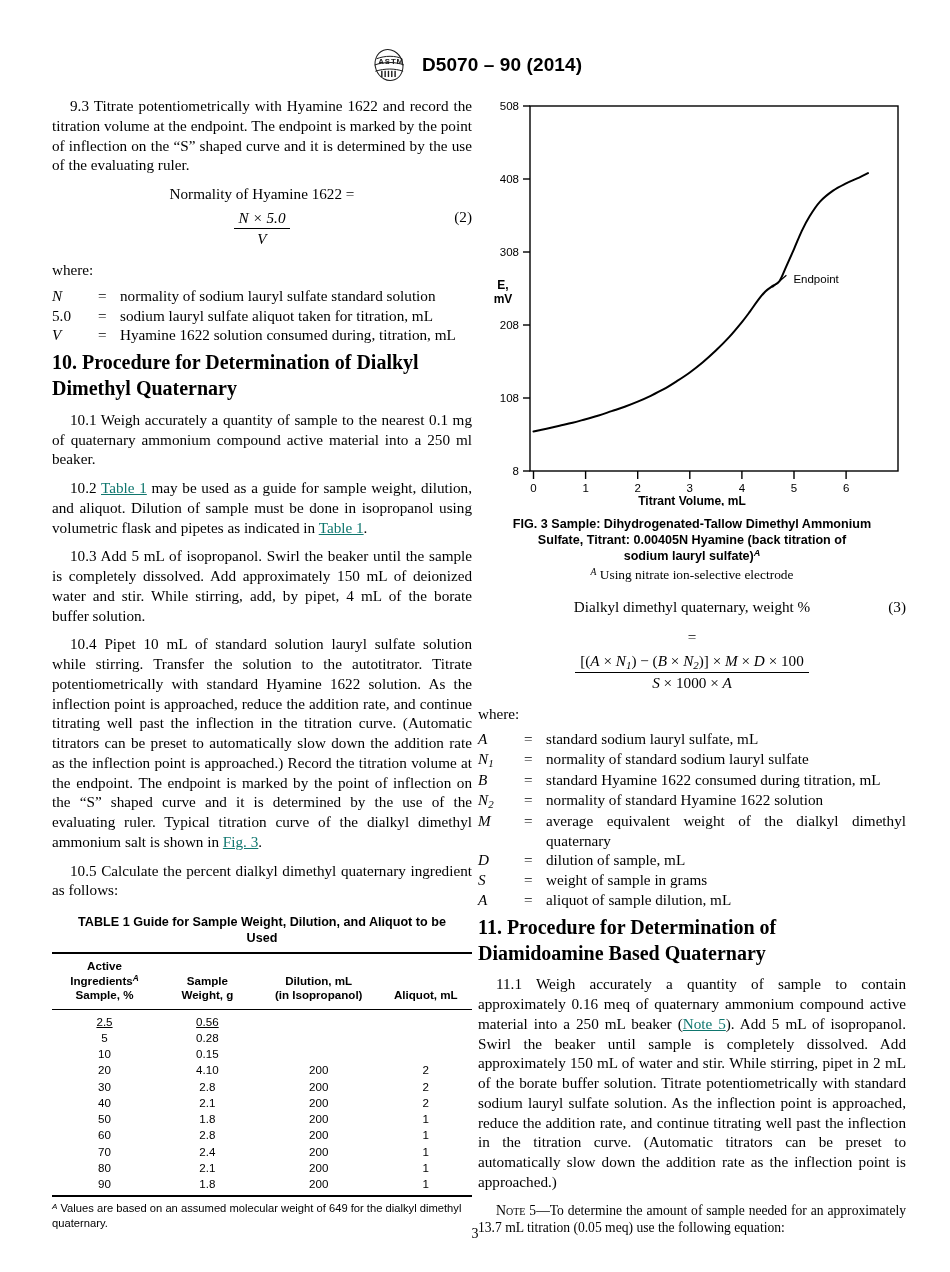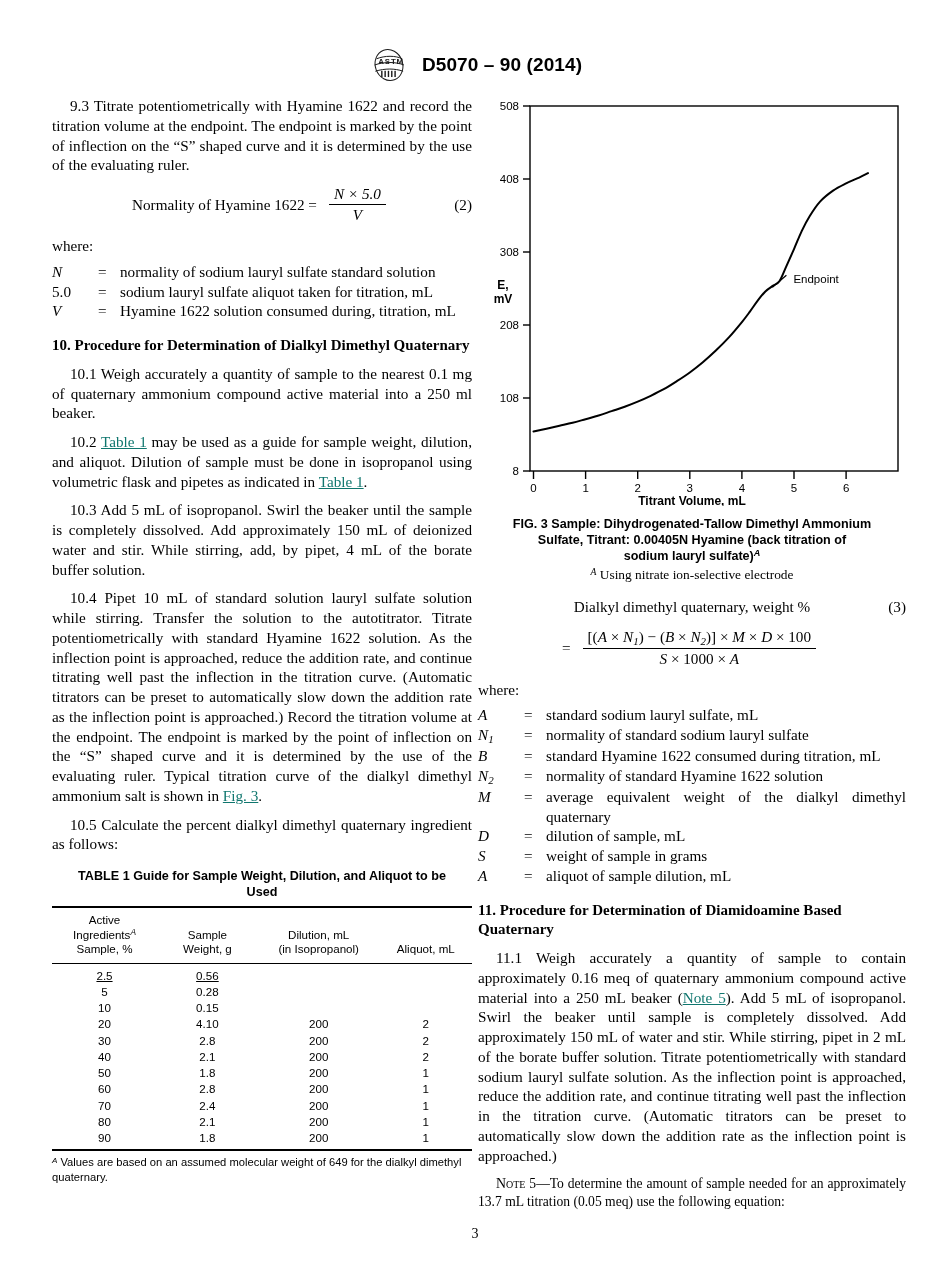--- a/index.html
+++ b/index.html
@@ -59,23 +59,23 @@
     font-size: 15.2px;
     line-height: 1.30;
     text-align: justify;
     text-indent: 18px;
     hyphens: auto;
   }
 
   h3.section {
     font-family: "Liberation Serif", serif;
     font-weight: bold;
-    font-size: 15px;
+    font-size: 20px;
     line-height: 1.32;
-    margin: 15px 0 8px 0;
+    margin: 4px 0 8px 0;
     text-align: left;
     text-indent: 0;
   }
 
   .link { color: #0f766e; }
 
   
   .where {
     font-size: 15.2px;
     margin: 4px 0 6px 0;
@@ -110,20 +110,21 @@
   .eqblock {
     position: relative;
     margin: 10px 0 12px 0;
     font-size: 15.2px;
   }
   .eqrow {
     display: flex;
     align-items: center;
     justify-content: center;
     gap: 6px;
+    flex-direction: column;
   }
   .eqnum {
     position: absolute;
     right: 0;
     top: 50%;
     transform: translateY(-50%);
     font-size: 15.2px;
   }
   .frac {
     display: inline-flex;
@@ -182,21 +183,21 @@
     margin-bottom: 5px;
     padding: 0 22px;
   }
   table.data {
     width: 100%;
     border-collapse: collapse;
     font-family: "Liberation Sans", sans-serif;
     font-size: 11.6px;
   }
   table.data thead th {
-    font-weight: normal;
+    font-weight: bold;
     padding: 5px 2px 6px 2px;
     line-height: 1.25;
     vertical-align: bottom;
   }
   table.data thead tr.head-row {
     border-top: 2.2px solid #000;
     border-bottom: 1px solid #000;
   }
   table.data tbody tr:first-child td { padding-top: 4px; text-decoration: underline; }
   table.data tbody td {

